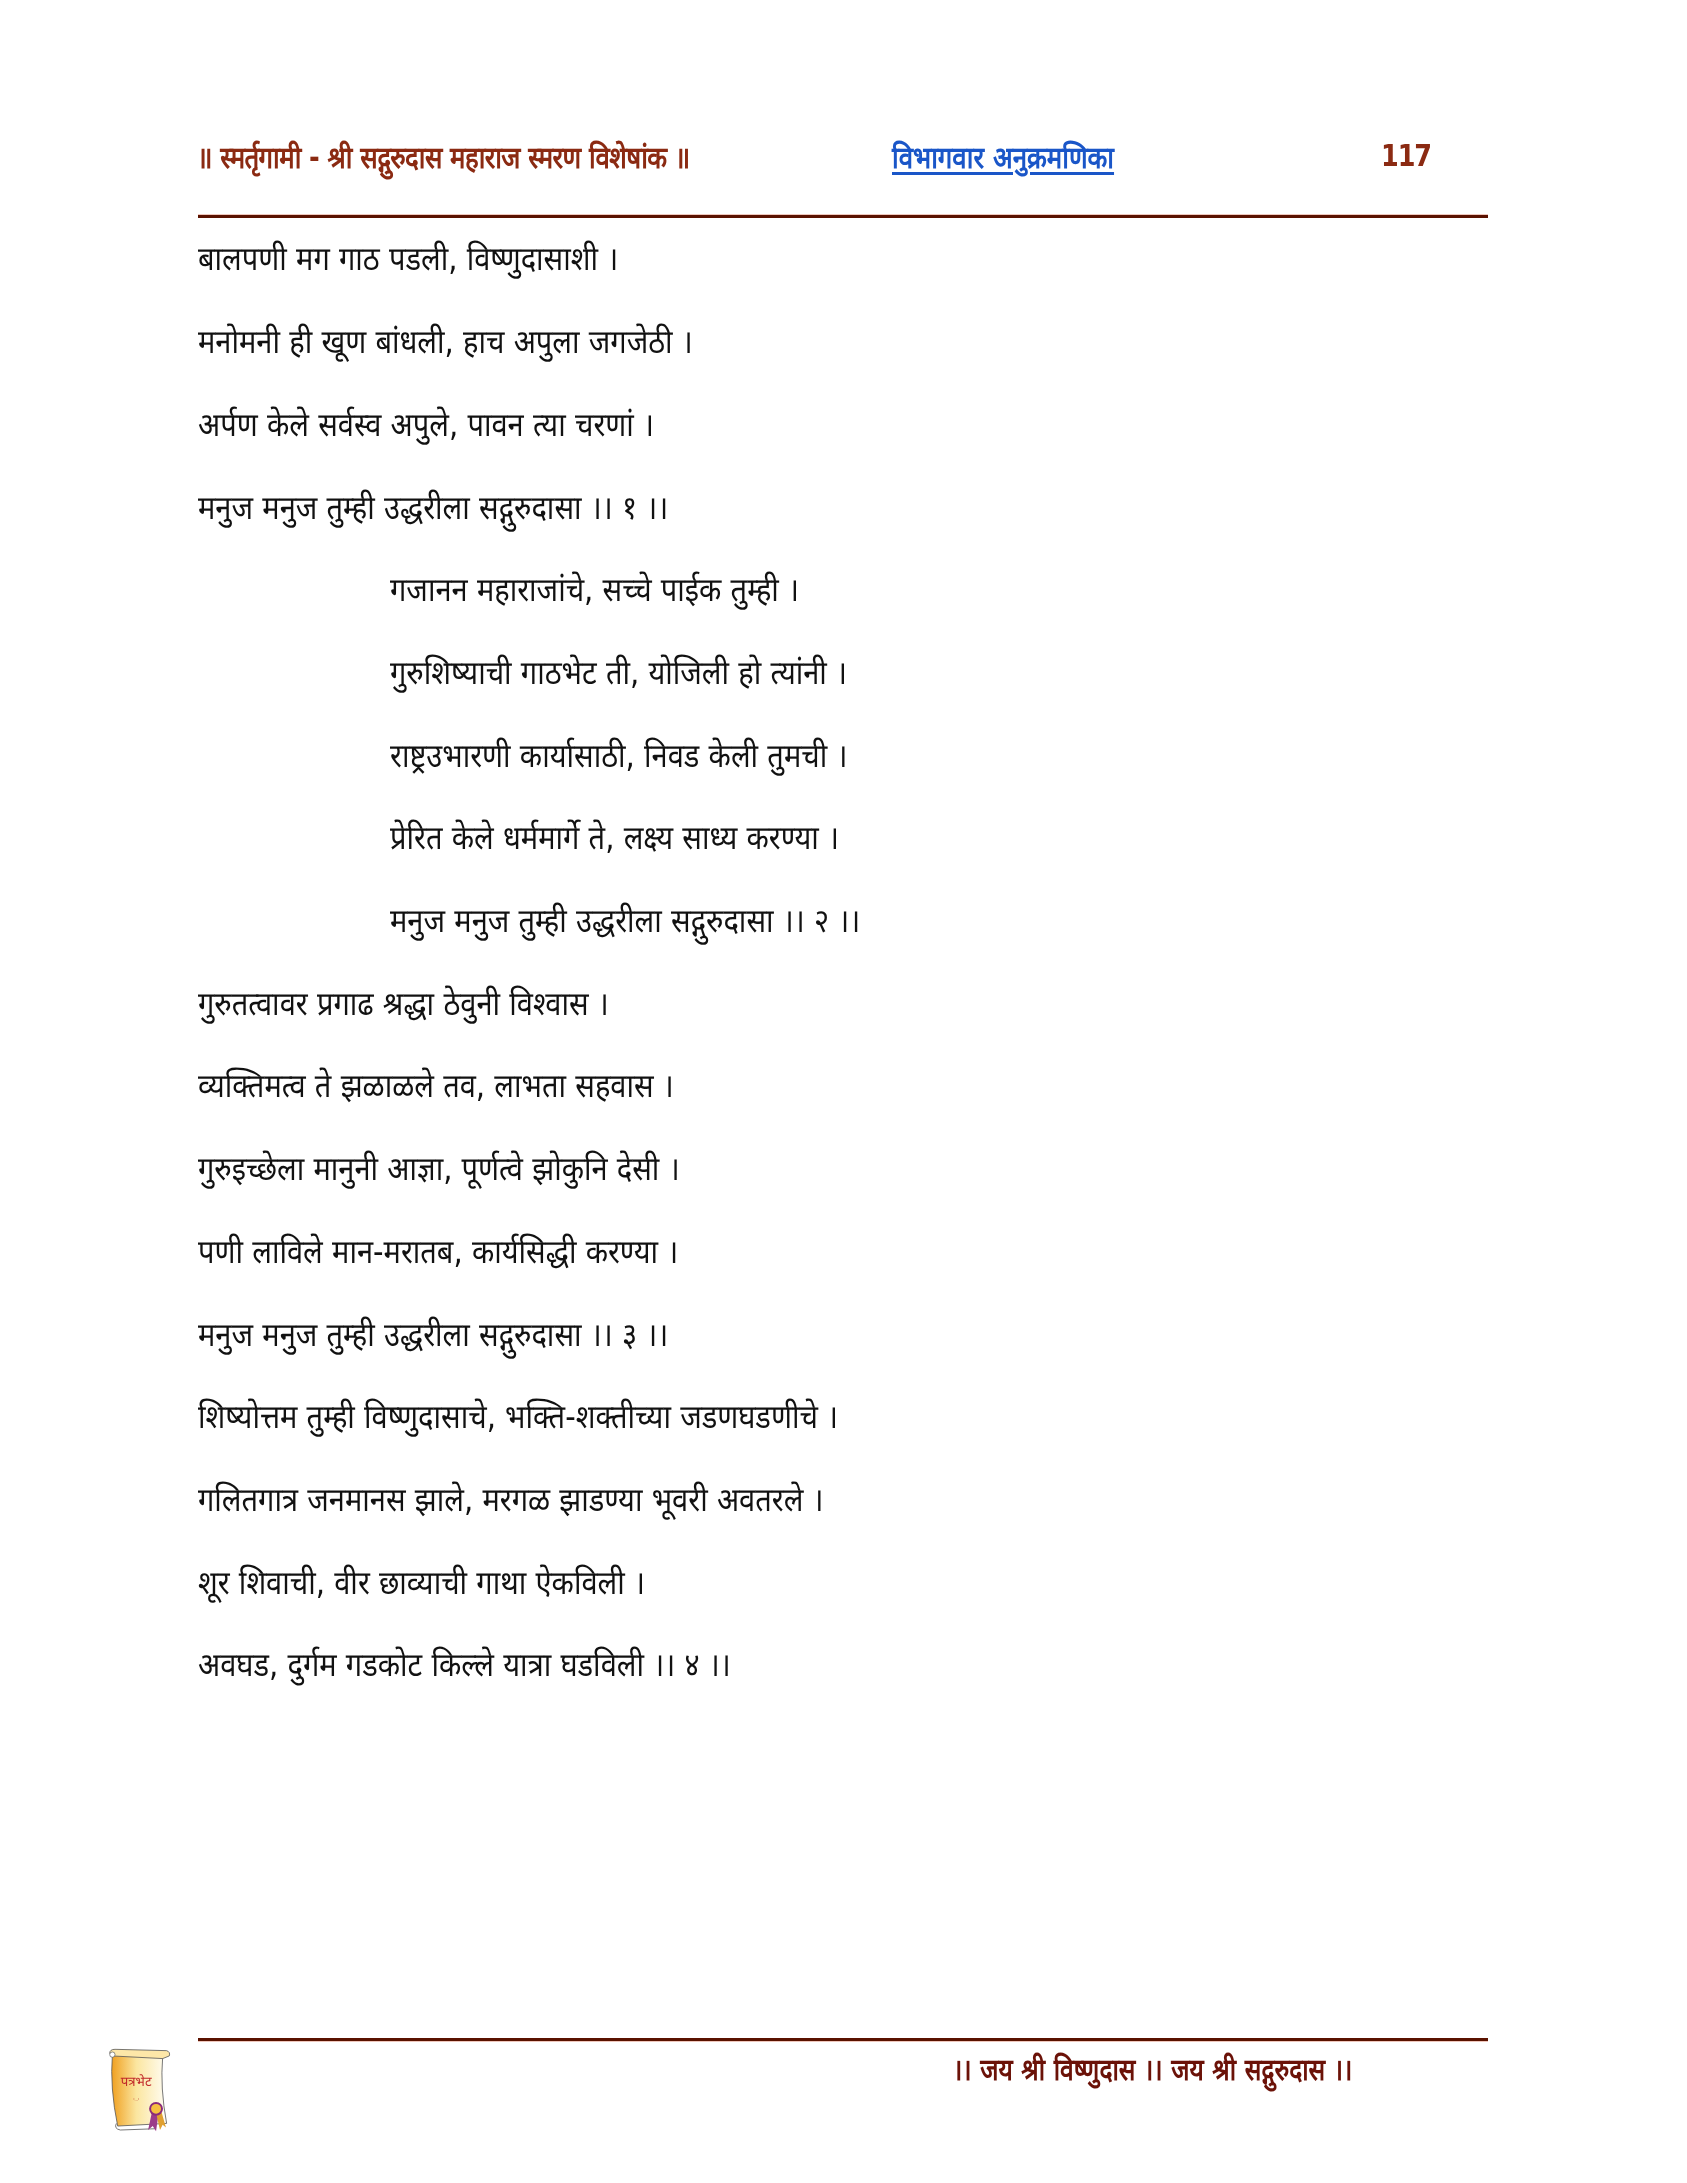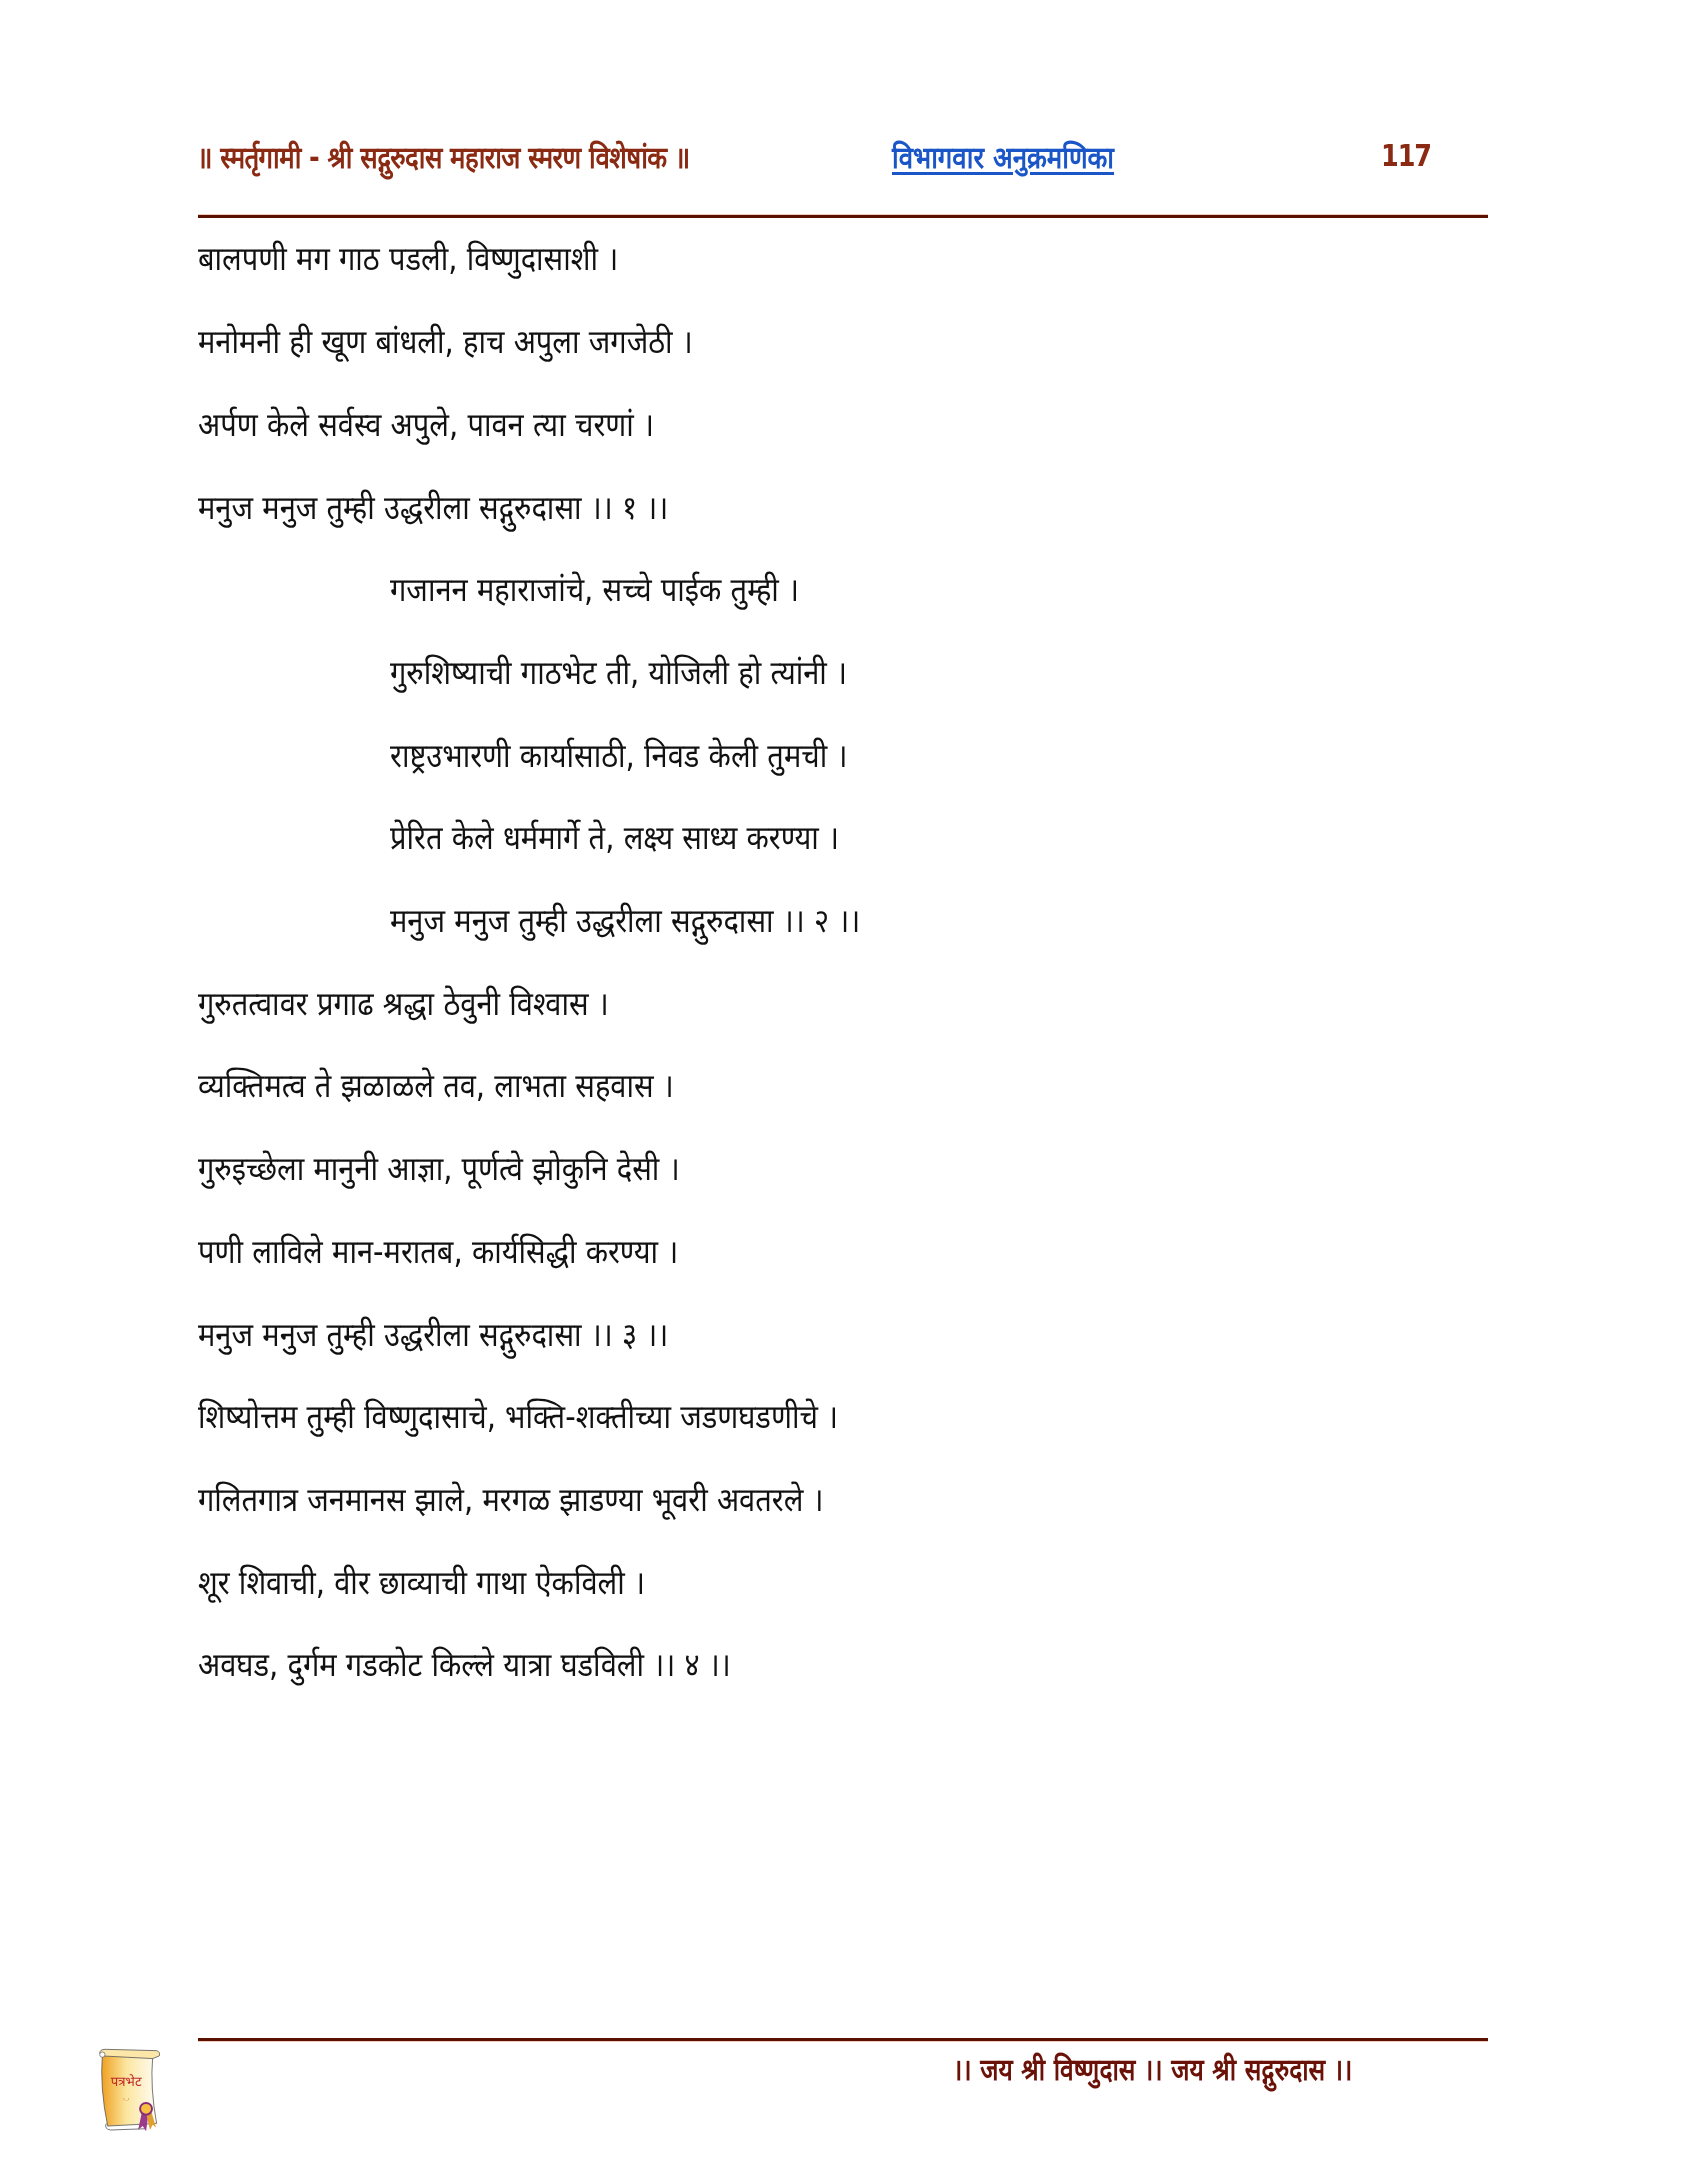--- a/index.html
+++ b/index.html
@@ -94,21 +94,21 @@
       top: 2011px;
       font-size: 30px;
       font-weight: bold;
       color: #6b1208;
       white-space: nowrap;
       transform: scaleX(0.82);
       transform-origin: left center;
     }
     .logo {
       position: absolute;
-      left: 93px;
+      left: 103px;
       top: 2011px;
       width: 73px;
       height: 86px;
     }
   </style>
 </head>
 <body>
 
 <div class="page">
 

